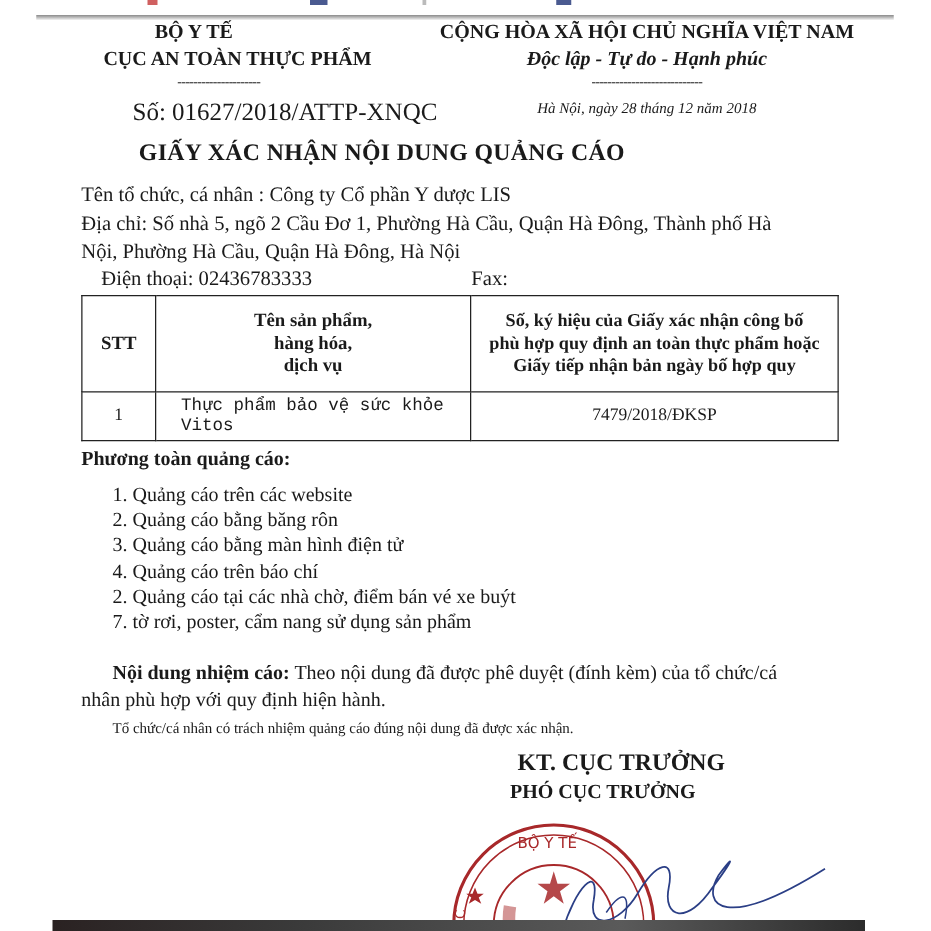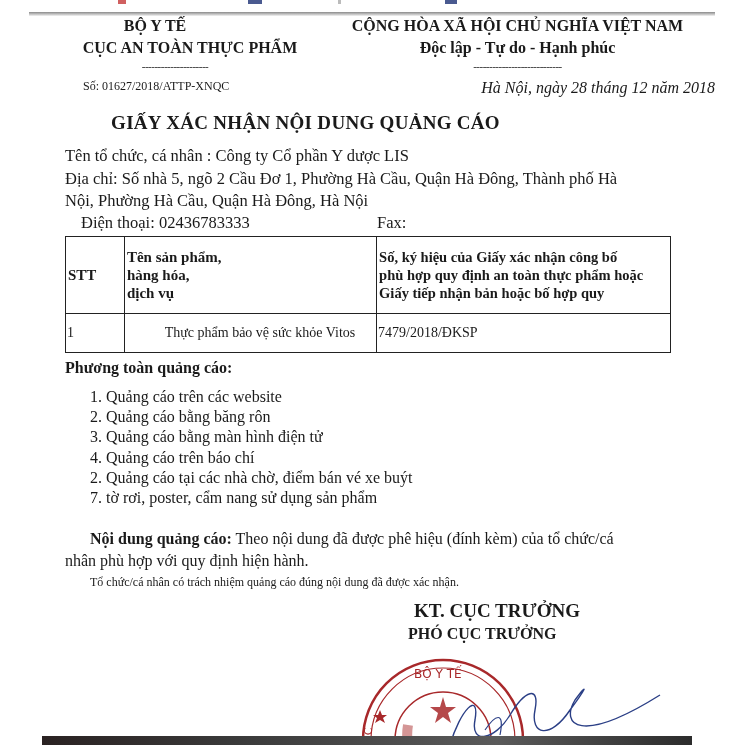--- a/index.html
+++ b/index.html
@@ -21,24 +21,24 @@
   .hdr { font-size:16px; font-weight:bold; text-align:center; }
   .dash { font-size:11px; letter-spacing:-0.5px; text-align:center; }
 
   .title { font-size:19px; font-weight:bold; letter-spacing:0.3px; }
   .body-line { font-size:16.5px; }
 
   table.decl {
     position:absolute; left:65px; top:236px; width:606px; border-collapse:collapse;
     font-size:14px;
   }
-  table.decl th, table.decl td { border:1.5px solid #222; text-align:left; vertical-align:middle; }
+  table.decl th, table.decl td { border:1.5px solid #222; text-align:center; vertical-align:middle; }
   table.decl th { font-weight:bold; font-size:15px; line-height:18px; height:76px; padding:0 2px; }
   table.decl td { height:36px; }
-  table.decl td.left { text-align:center; padding-left:20px; }
+  table.decl td.left { text-align:left; padding-left:20px;font-family:Liberation Mono, monospace; }
 
   .list { position:absolute; left:90px; top:387px; font-size:16px; line-height:20.2px; }
   .list div { white-space:nowrap; }
 
   .stamp { position:absolute; left:358px; top:655px; width:170px; height:170px; }
   .sig { position:absolute; left:440px; top:680px; width:230px; height:70px; }
 
   .bottom-bar {
     position:absolute; left:42px; top:736px; width:650px; height:9px;
     background: linear-gradient(90deg, #2a2222 0%, #3a3a3a 30%, #5a5a5a 70%, #2c2c2c 100%);
@@ -51,26 +51,26 @@
   <div class="mark" style="left:118px;width:8px;background:#d06060;"></div>
   <div class="mark" style="left:248px;width:14px;background:#4a5a90;"></div>
   <div class="mark" style="left:338px;width:3px;background:#bbb;"></div>
   <div class="mark" style="left:445px;width:12px;background:#4a5a90;"></div>
 </div>
 <div class="top-rule"></div>
 
 <div class="abs hdr" style="left:80px;top:17px;width:150px;">BỘ Y TẾ</div>
 <div class="abs hdr" style="left:55px;top:39px;width:270px;">CỤC AN TOÀN THỰC PHẨM</div>
 <div class="abs dash" style="left:90px;top:60px;width:170px;">---------------------</div>
-<div class="abs" style="left:83px;top:79px;font-size:12px;">Số:  01627/2018/ATTP-XNQC</div>
+<div class="abs" style="left:106px;top:79px;font-size:20px;">Số:  01627/2018/ATTP-XNQC</div>
 
 <div class="abs hdr" style="left:320px;top:17px;width:395px;">CỘNG HÒA XÃ HỘI CHỦ NGHĨA VIỆT NAM</div>
-<div class="abs hdr" style="left:320px;top:39px;width:395px;">Độc lập - Tự do - Hạnh phúc</div>
+<div class="abs hdr" style="left:320px;top:39px;width:395px;font-style:italic;">Độc lập - Tự do - Hạnh phúc</div>
 <div class="abs dash" style="left:320px;top:60px;width:395px;">----------------------------</div>
-<div class="abs italic" style="left:320px;top:79px;width:395px;text-align:right;font-size:16px;">Hà Nội, ngày 28 tháng 12 năm 2018</div>
+<div class="abs italic" style="left:320px;top:79px;width:395px;text-align:center;font-size:12px;">Hà Nội, ngày 28 tháng 12 năm 2018</div>
 
 <div class="abs title" style="left:0;top:112px;width:611px;text-align:center;">GIẤY XÁC NHẬN NỘI DUNG QUẢNG CÁO</div>
 
 <div class="abs body-line" style="left:65px;top:146px;">Tên tổ chức, cá nhân : Công ty Cổ phần Y dược LIS</div>
 <div class="abs body-line" style="left:65px;top:169px;">Địa chỉ: Số nhà 5, ngõ 2 Cầu Đơ 1, Phường Hà Cầu, Quận Hà Đông, Thành phố Hà</div>
 <div class="abs body-line" style="left:65px;top:191px;">Nội, Phường Hà Cầu, Quận Hà Đông, Hà Nội</div>
 <div class="abs body-line" style="left:65px;top:213px;margin-left:16px;">Điện thoại: 02436783333</div>
 <div class="abs body-line" style="left:377px;top:213px;">Fax:</div>
 
 <table class="decl">
@@ -83,21 +83,21 @@
       <tr>
     <th>STT</th>
     <th>
       <div>Tên sản phẩm,</div>
       <div>hàng hóa,</div>
       <div>dịch vụ</div>
     </th>
     <th style="white-space:nowrap;font-size:14.5px;">
       <div>Số, ký hiệu của Giấy xác nhận công bố</div>
       <div>phù hợp quy định an toàn thực phẩm hoặc</div>
-      <div>Giấy tiếp nhận bản hoặc bố hợp quy</div>
+      <div>Giấy tiếp nhận bản ngày bố hợp quy</div>
     </th>
   </tr>
   <tr>
     <td>1</td>
     <td class="left">Thực phẩm bảo vệ sức khỏe Vitos</td>
     <td>7479/2018/ĐKSP</td>
   </tr>
 </tbody>
   </table>
 
@@ -105,21 +105,21 @@
 <div class="list">
   <div>1. Quảng cáo trên các website</div>
   <div>2. Quảng cáo bằng băng rôn</div>
   <div>3. Quảng cáo bằng màn hình điện tử</div>
   <div>4. Quảng cáo trên báo chí</div>
   <div>2. Quảng cáo tại các nhà chờ, điểm bán vé xe buýt</div>
   <div>7. tờ rơi, poster, cẩm nang sử dụng sản phẩm</div>
 </div>
 
 <div class="abs" style="left:90px;top:530px;font-size:16px;">
-  <span class="bold">Nội dung quảng cáo:</span><span> Theo nội dung đã được phê hiệu (đính kèm) của tổ chức/cá</span>
+  <span class="bold">Nội dung nhiệm cáo:</span><span> Theo nội dung đã được phê duyệt (đính kèm) của tổ chức/cá</span>
 </div>
 <div class="abs" style="left:65px;top:552px;font-size:16px;">nhân phù hợp với quy định hiện hành.</div>
 <div class="abs" style="left:90px;top:575px;font-size:12px;">Tổ chức/cá nhân có trách nhiệm quảng cáo đúng nội dung đã được xác nhận.</div>
 
 <div class="abs bold" style="left:414px;top:600px;font-size:19px;">KT. CỤC TRƯỞNG</div>
 <div class="abs bold" style="left:408px;top:625px;font-size:16px;">PHÓ CỤC TRƯỞNG</div>
 
 <svg class="stamp" viewBox="0 0 170 170">
   <circle cx="85" cy="85" r="80" fill="none" stroke="#a8282a" stroke-width="2.5"></circle>
   <circle cx="85" cy="85" r="72" fill="none" stroke="#a8282a" stroke-width="1.2"></circle>

